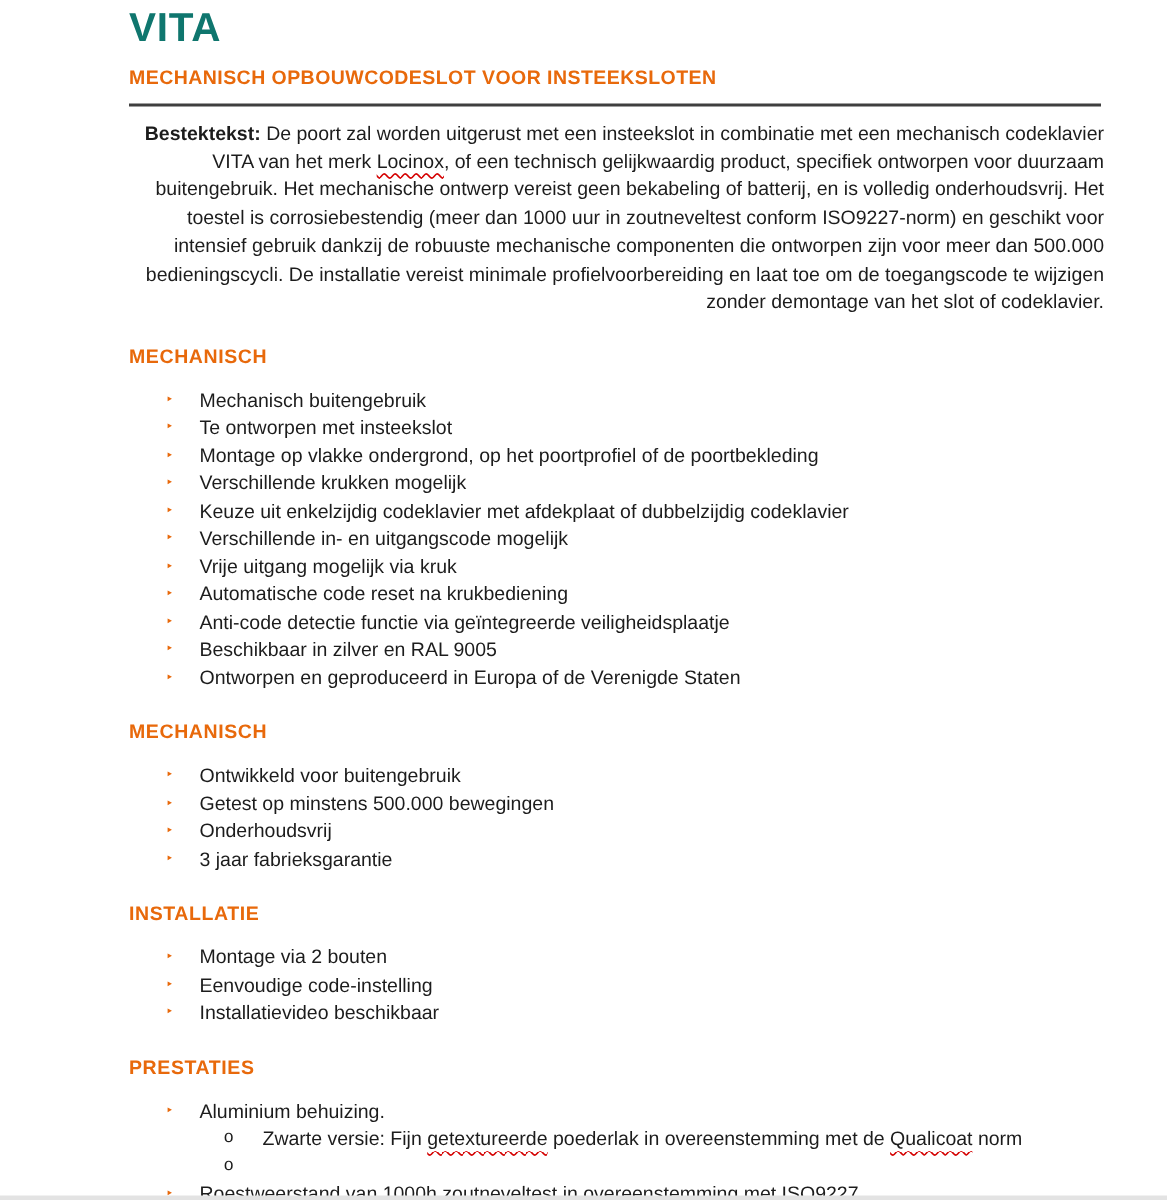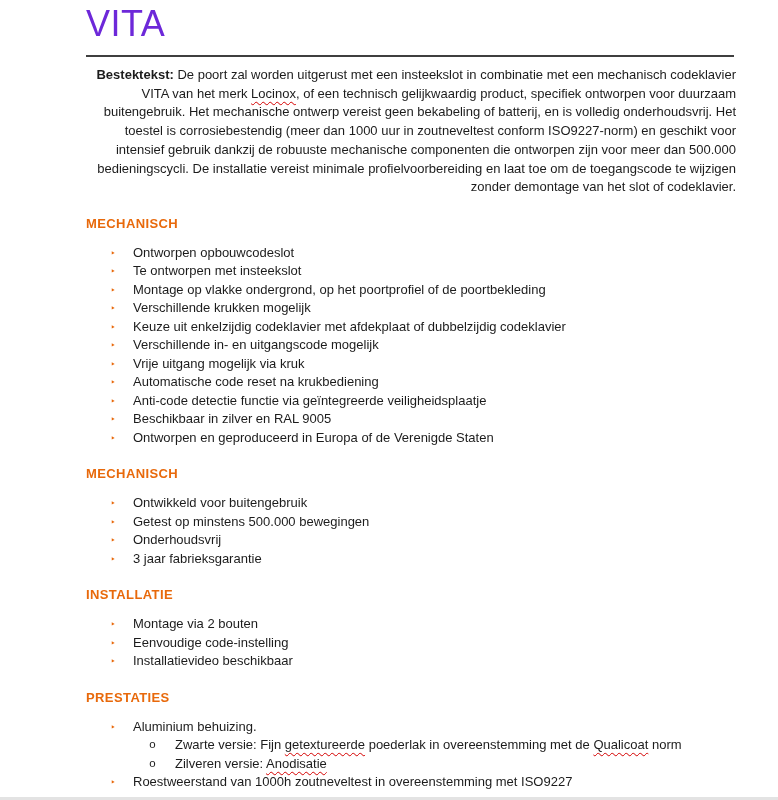--- a/index.html
+++ b/index.html
@@ -13,24 +13,24 @@
     background:#ffffff;
     overflow:hidden;
     font-family:"Liberation Sans", sans-serif;
     color:var(--ink);
   }
   .page{
     box-sizing:border-box;
     padding:3px 42px 0 86px;
   }
   .title{
-    font-size:36px;
-    font-weight:400;
+    font-size:27px;
+    font-weight:700;
     letter-spacing:0.5px;
-    color:#6d28d9;
+    color:#0f766e;
     margin:0;
   }
   .subtitle{
     color:var(--accent);
     font-weight:700;
     font-size:13px;
     letter-spacing:0.3px;
     margin-top:10px;
   }
   .rule{
@@ -90,30 +90,31 @@
     background:#e3e3e3;
   }
 </style>
 </head>
 <body>
 
 <div class="page">
 
   <h1 class="title">VITA</h1>
 
+  <div class="subtitle">MECHANISCH OPBOUWCODESLOT VOOR INSTEEKSLOTEN</div>
 
   <hr class="rule">
 
   <p class="intro"><span class="b">Bestektekst</span><span class="b">: </span><span>De poort zal worden uitgerust met een insteekslot in combinatie met een mechanisch codeklavier VITA van het merk </span><span class="spell">Locinox</span><span>, of een technisch gelijkwaardig product, specifiek ontworpen voor duurzaam buitengebruik. Het mechanische ontwerp vereist geen bekabeling of batterij, en is volledig onderhoudsvrij. Het toestel is corrosiebestendig (meer dan 1000 uur in zoutneveltest conform ISO9227-norm) en geschikt voor intensief gebruik dankzij de robuuste mechanische componenten die ontworpen zijn voor meer dan 500.000 bedieningscycli. De installatie vereist minimale profielvoorbereiding en laat toe om de toegangscode te wijzigen zonder demontage van het slot of codeklavier.</span></p>
 
   <h2 class="sec">MECHANISCH</h2>
   <div class="list">
     <div class="item">
         <span class="bullet">‣</span>
-        <span class="txt">Ontworpen opbouwcodeslot</span>
+        <span class="txt">Mechanisch buitengebruik</span>
       </div>
     <div class="item">
         <span class="bullet">‣</span>
         <span class="txt">Te ontworpen met insteekslot</span>
       </div>
     <div class="item">
         <span class="bullet">‣</span>
         <span class="txt">Montage op vlakke ondergrond, op het poortprofiel of de poortbekleding</span>
       </div>
     <div class="item">
@@ -191,21 +192,20 @@
     <div class="item">
         <span class="bullet">‣</span>
         <span class="txt">Aluminium behuizing.</span>
       </div>
     <div class="item sub">
         <span class="bullet">o</span>
         <span class="txt"><span>Zwarte versie: Fijn </span><span class="spell">getextureerde</span><span> poederlak in overeenstemming met de </span><span class="spell">Qualicoat</span><span> norm</span></span>
       </div>
     <div class="item sub">
         <span class="bullet">o</span>
-        <span class="txt"><span>Zilveren versie: </span><span class="spell">Anodisatie</span></span>
       </div>
     <div class="item">
         <span class="bullet">‣</span>
         <span class="txt">Roestweerstand van 1000h zoutneveltest in overeenstemming met ISO9227</span>
       </div>
 
   </div>
 
 </div>
 

